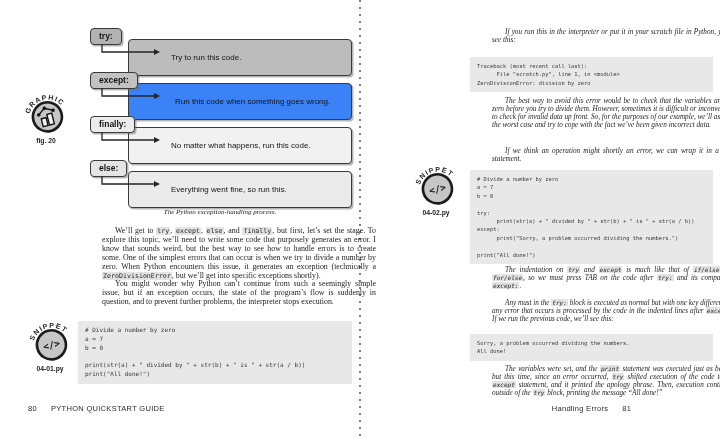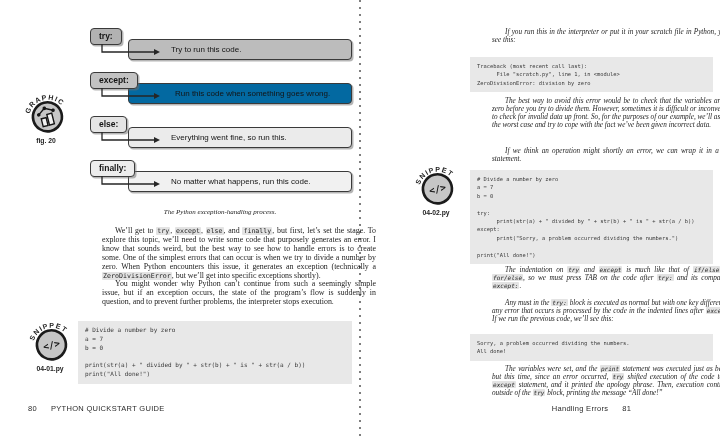--- a/index.html
+++ b/index.html
@@ -25,21 +25,21 @@
   .diagram { position:absolute; left:88px; top:28px; width:264px; }
   .dg-row { position:relative; height:44px; }
   .kw-box {
     position:absolute; left:2px; top:0; height:17px; z-index:2;
     border:1.5px solid #3a3a3a; border-radius:4px;
     font-family:"Liberation Sans",sans-serif; font-weight:bold; font-size:8.5px;
     line-height:14px; padding:0 8px; color:#141414;
     box-shadow:1.5px 1.5px 0 rgba(110,110,110,.5);
   }
   .desc-box {
-    position:absolute; left:40px; top:11px; right:0; height:21px;
+    position:absolute; left:40px; top:11px; right:0; height:37px;
     border:1.5px solid #3a3a3a; border-radius:4px;
     font-family:"Liberation Sans",sans-serif; font-size:8px; color:#141414;
     display:flex; align-items:center; padding-left:42px;
     box-shadow:1.5px 1.5px 0 rgba(110,110,110,.5);
   }
   .connector { position:absolute; left:12px; top:16px; z-index:3; }
   .dg-caption { text-align:center; font-style:italic; font-size:7px; color:#222; padding-top:4px; }
 
   
   .body-block { position:absolute; text-align:justify; }
@@ -107,39 +107,39 @@
         </svg>
       <div class="desc-box" style="background: rgb(188, 188, 188);">Try to run this code.</div>
     </div>
 
     <div class="dg-row">
       <div class="kw-box" style="background: rgb(194, 194, 194);">except:</div>
       <svg class="connector" width="66" height="13" viewBox="0 0 66 13">
           <path d="M2,0 L2,8 L54,8" fill="none" stroke="#262626" stroke-width="1.3"></path>
           <polygon points="54,5 60,8 54,11" fill="#262626"></polygon>
         </svg>
-      <div class="desc-box" style="background: #0369a1; padding-left: 46px;">Run this code when something goes wrong.</div>
+      <div class="desc-box" style="background: #3b82f6; padding-left: 46px;">Run this code when something goes wrong.</div>
+    </div>
+
+    <div class="dg-row">
+      <div class="kw-box" style="background: rgb(236, 236, 236);">finally:</div>
+      <svg class="connector" width="66" height="13" viewBox="0 0 66 13">
+          <path d="M2,0 L2,8 L54,8" fill="none" stroke="#262626" stroke-width="1.3"></path>
+          <polygon points="54,5 60,8 54,11" fill="#262626"></polygon>
+        </svg>
+      <div class="desc-box" style="background: rgb(241, 241, 241);">No matter what happens, run this code.</div>
     </div>
 
     <div class="dg-row">
       <div class="kw-box" style="background: rgb(228, 228, 228);">else:</div>
       <svg class="connector" width="66" height="13" viewBox="0 0 66 13">
           <path d="M2,0 L2,8 L54,8" fill="none" stroke="#262626" stroke-width="1.3"></path>
           <polygon points="54,5 60,8 54,11" fill="#262626"></polygon>
         </svg>
       <div class="desc-box" style="background: rgb(235, 235, 235);">Everything went fine, so run this.</div>
-    </div>
-
-    <div class="dg-row">
-      <div class="kw-box" style="background: rgb(236, 236, 236);">finally:</div>
-      <svg class="connector" width="66" height="13" viewBox="0 0 66 13">
-          <path d="M2,0 L2,8 L54,8" fill="none" stroke="#262626" stroke-width="1.3"></path>
-          <polygon points="54,5 60,8 54,11" fill="#262626"></polygon>
-        </svg>
-      <div class="desc-box" style="background: rgb(241, 241, 241);">No matter what happens, run this code.</div>
     </div>
 
     <div class="dg-caption">The Python exception-handling process.</div>
   </div>
 
   <div class="body-block body-left" style="top:227px;">
     <p class="para"><span>We’ll get to </span><span class="ic">try</span><span>, </span><span class="ic">except</span><span>, </span><span class="ic">else</span><span>, and </span><span class="ic">finally</span><span>, but first, let’s set the stage. To explore this topic, we’ll need to write some code that purposely generates an error. I know that sounds weird, but the best way to see how to handle errors is to create some. One of the simplest errors that can occur is when we try to divide a number by zero. When Python encounters this issue, it generates an exception (technically a </span><span class="ic">ZeroDivisionError</span><span>, but we’ll get into specific exceptions shortly).</span></p>
     <p class="para"><span>You might wonder why Python can’t continue from such a seemingly simple issue, but if an exception occurs, the state of the program’s flow is suddenly in question, and to prevent further problems, the interpreter stops execution.</span></p>
   </div>
 

